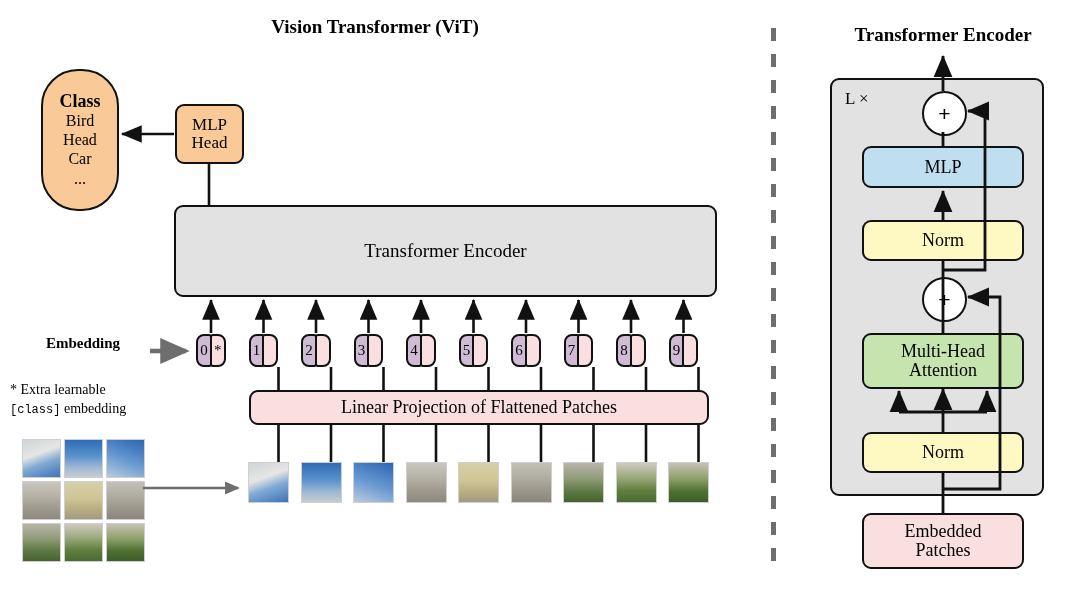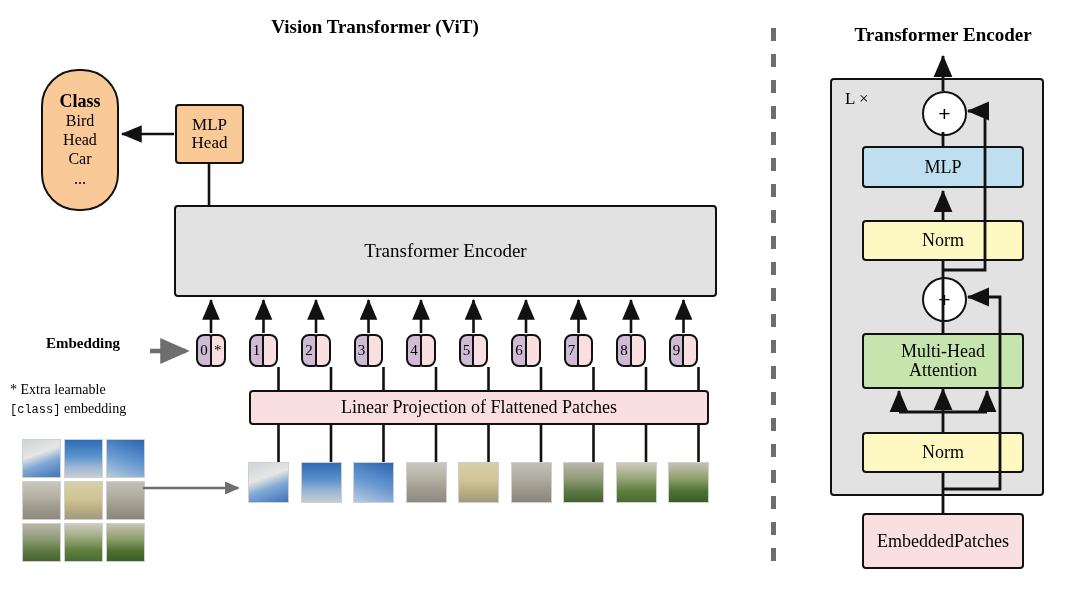--- a/index.html
+++ b/index.html
@@ -2,21 +2,21 @@
 <html><head>
 <meta charset="utf-8">
 <style>
   html,body{margin:0;padding:0;background:#ffffff;}
   body{width:1080px;height:593px;position:relative;overflow:hidden;
        font-family:"Liberation Serif","DejaVu Serif",serif;color:#000;}
   .abs{position:absolute;}
   .title{font-weight:bold;font-size:19px;text-align:center;white-space:nowrap;}
   .boxlbl{display:flex;align-items:center;justify-content:center;
           text-align:center;line-height:1.05;box-sizing:border-box;}
-  .rnd{border:2.5px solid #111;border-radius:4px;}
+  .rnd{border:2.5px solid #111;border-radius:9px;}
   .enc-main{background:#e2e2e2;}
   .orange{background:#f9c998;}
   .pink{background:#fadfe1;}
   .blue{background:#bfdff0;}
   .yellow{background:#fef9c3;}
   .green{background:#c6e5ae;font-family:Liberation Serif, serif;}
   .mono{font-family:"Liberation Mono","DejaVu Sans Mono",monospace;font-size:12px;}
   .sans-b{font-family:"Liberation Serif",serif;font-weight:bold;}
   svg{position:absolute;top:0;left:0;overflow:visible;}
   .tok{position:absolute;display:flex;}
@@ -206,21 +206,21 @@
 
 <div class="abs rnd green boxlbl" style="left:862px;top:333px;width:162px;height:56px;flex-direction:column;font-size:18px;">
   <div>Multi-Head</div>
   <div>Attention</div>
 </div>
 
 <div class="abs rnd yellow boxlbl" style="left:862px;top:432px;width:162px;height:41px;font-size:18px;">
   <span>Norm</span>
 </div>
 
-<div class="abs rnd pink boxlbl" style="left:862px;top:513px;width:162px;height:56px;flex-direction:row;font-size:18px;">
+<div class="abs rnd pink boxlbl" style="left:862px;top:513px;width:162px;height:56px;flex-direction:column;font-size:18px;">
   <div>Embedded</div>
   <div>Patches</div>
 </div>
 
 <div class="plus" style="left:922px;top:91px;width:41px;height:41px;">
   <span>+</span>
 </div>
 <div class="plus" style="left:922px;top:277px;width:41px;height:41px;">
   <span>+</span>
 </div>

